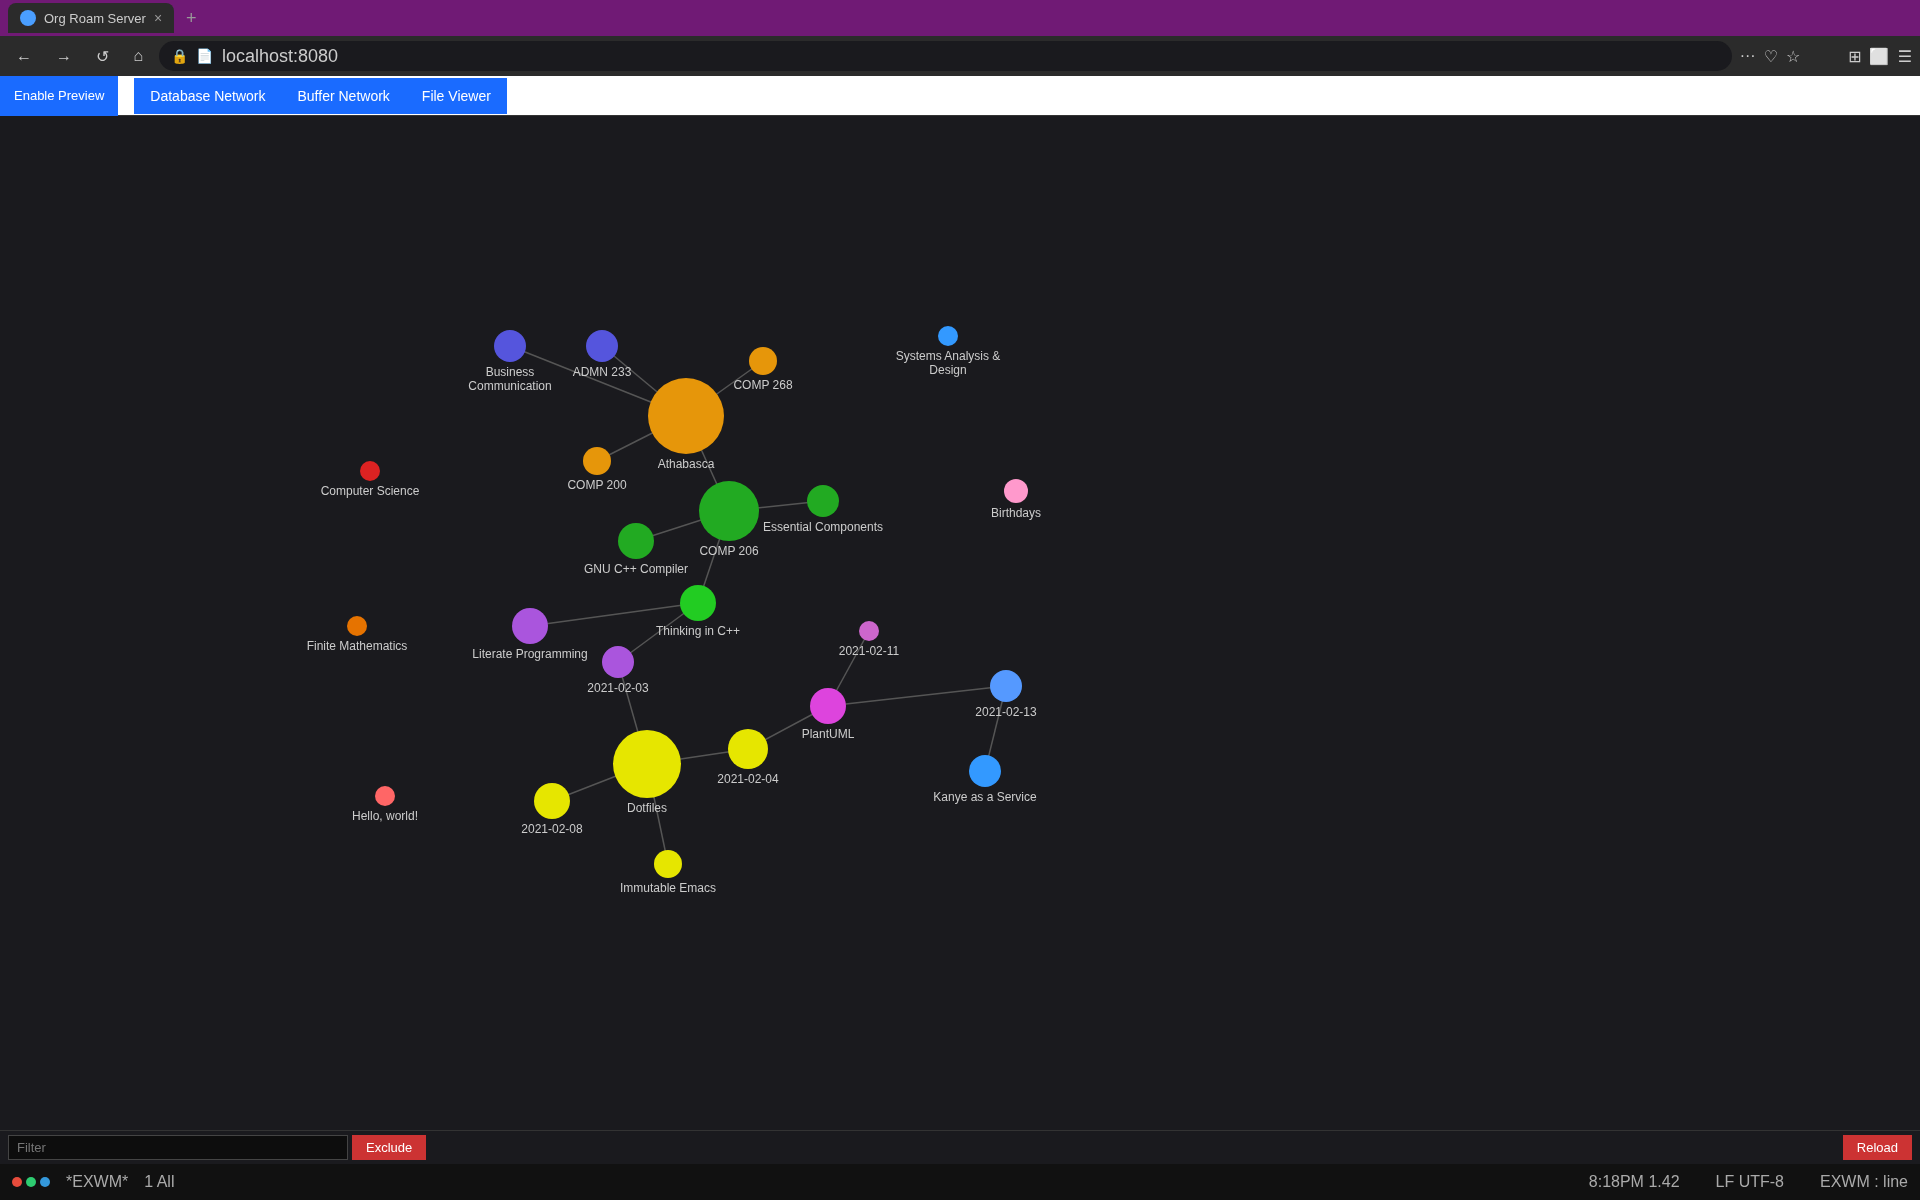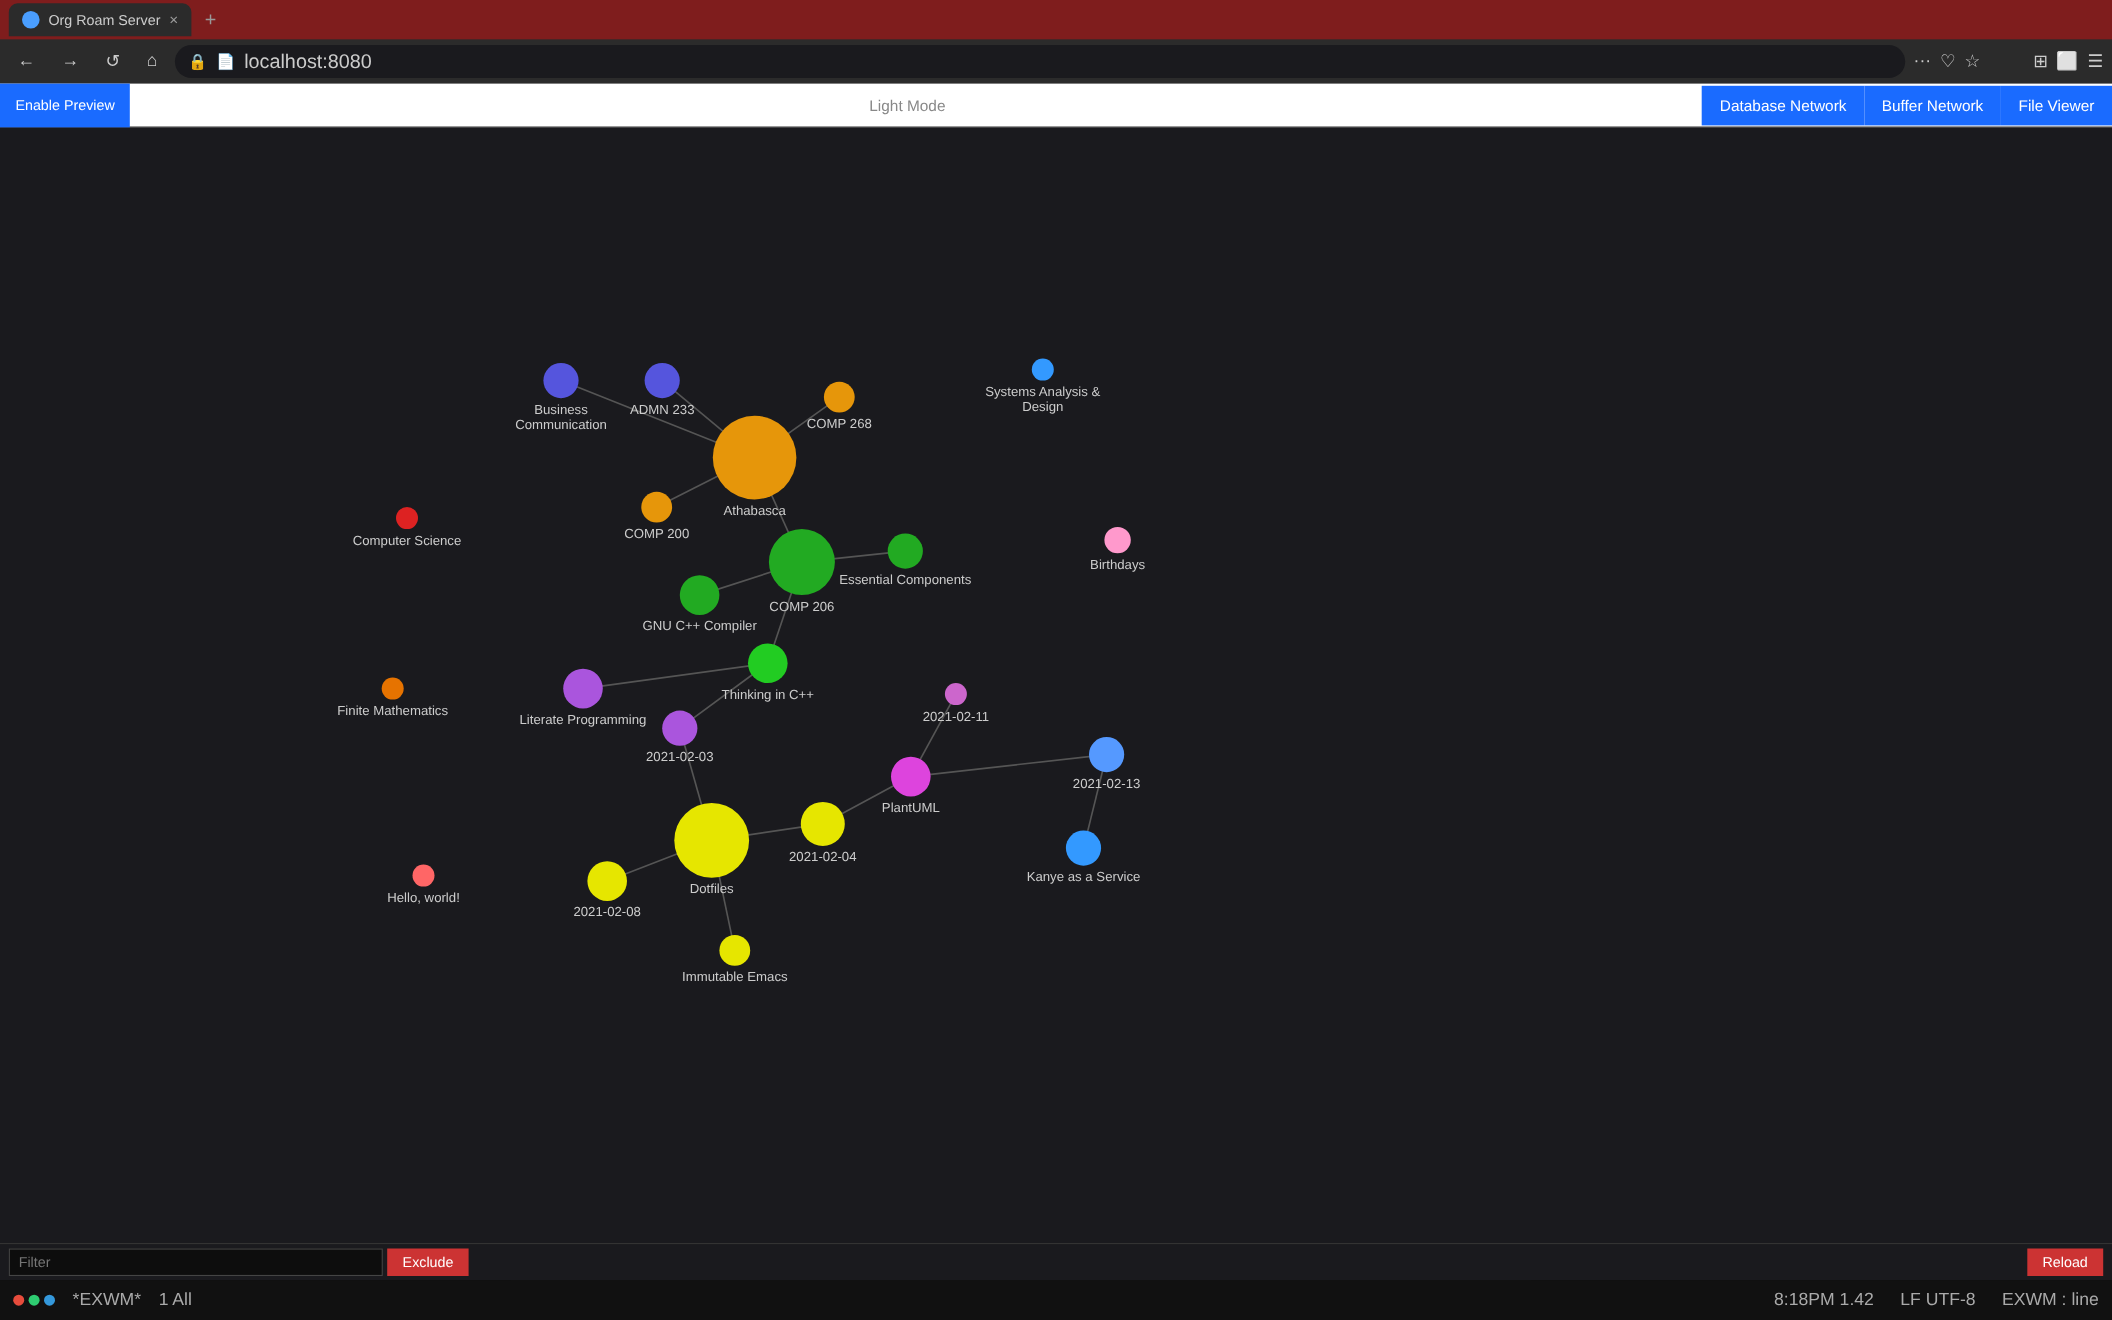--- a/index.html
+++ b/index.html
@@ -1,20 +1,20 @@
 <!DOCTYPE html>
 <html><head>
   <meta charset="utf-8">
   <style>
     * { margin: 0; padding: 0; box-sizing: border-box; }
     body { background: #1a1a1e; color: #ccc; font-family: Arial, sans-serif; font-size: 12px; width: 1920px; height: 1200px; overflow: hidden; position: relative; }
 
     
     .browser-chrome { background: #2b2b2b; }
-    .tab-bar { display: flex; align-items: center; height: 36px; background: #7f1d1d; padding: 0 8px; gap: 4px; }
+    .tab-bar { display: flex; align-items: center; height: 36px; background: #701a75; padding: 0 8px; gap: 4px; }
     .tab { display: flex; align-items: center; background: #2b2b2b; border-radius: 8px 8px 0 0; padding: 0 12px; height: 30px; gap: 8px; font-size: 13px; color: #ccc; }
     .tab .favicon { width: 16px; height: 16px; background: #4a9eff; border-radius: 50%; }
     .tab .close-btn { cursor: pointer; font-size: 14px; color: #999; }
     .new-tab-btn { background: none; border: none; color: #999; font-size: 18px; cursor: pointer; padding: 4px 8px; }
     .nav-bar { display: flex; align-items: center; height: 40px; background: #2b2b2b; padding: 0 8px; gap: 8px; }
     .nav-btn { background: none; border: none; color: #ccc; font-size: 16px; cursor: pointer; padding: 4px 8px; border-radius: 50%; }
     .address-bar { flex: 1; display: flex; align-items: center; background: #1a1a1e; border-radius: 20px; padding: 4px 12px; gap: 8px; height: 30px; }
     .address-text { color: #ccc; font-size: 18px; text-align: right; }
     .nav-extras { display: flex; align-items: center; gap: 8px; color: #ccc; font-size: 16px; }
 
@@ -38,21 +38,21 @@
     .exclude-btn { background: #cc3333; color: white; border: none; padding: 5px 14px; cursor: pointer; font-size: 13px; }
     .reload-btn { margin-left: auto; background: #cc3333; color: white; border: none; padding: 5px 14px; cursor: pointer; font-size: 13px; }
 
     
     .status-bar { position: fixed; bottom: 0; left: 0; right: 0; height: 36px; background: #111; display: flex; align-items: center; padding: 0 12px; gap: 16px; font-size: 16px; color: #aaa; }
     .status-dots { display: flex; gap: 4px; align-items: center; }
     .dot { width: 10px; height: 10px; border-radius: 50%; }
     .dot-red { background: #e74c3c; }
     .dot-green { background: #2ecc71; }
     .dot-blue { background: #3498db; }
-    .status-right { margin-left: auto; display: flex; gap: 24px; padding-left: 44px; }
+    .status-right { margin-left: auto; display: flex; gap: 36px; padding-left: 44px; }
   </style>
 </head>
 <body>
 
 <div class="browser-chrome">
   <div class="tab-bar">
     <div class="tab">
       <div class="favicon"></div>
       <span>Org Roam Server</span>
       <span class="close-btn">×</span>
@@ -75,21 +75,20 @@
       <span>☆</span>
       <span style="margin-left:40px;">⊞</span>
       <span>⬜</span>
       <span>☰</span>
     </div>
   </div>
 </div>
 
 <div class="app-header">
   <button class="enable-preview-btn">Enable Preview</button>
-  <span class="light-mode-label">Light Mode</span>
   <div class="nav-buttons">
     <button class="nav-tab active">Database Network</button>
     <button class="nav-tab">Buffer Network</button>
     <button class="nav-tab">File Viewer</button>
   </div>
 </div>
 
 <div class="graph-area">
   <svg class="graph-svg" id="graph-svg">
   <line x1="686" y1="300" x2="602" y2="230" stroke="#555" stroke-width="1.5"></line>

